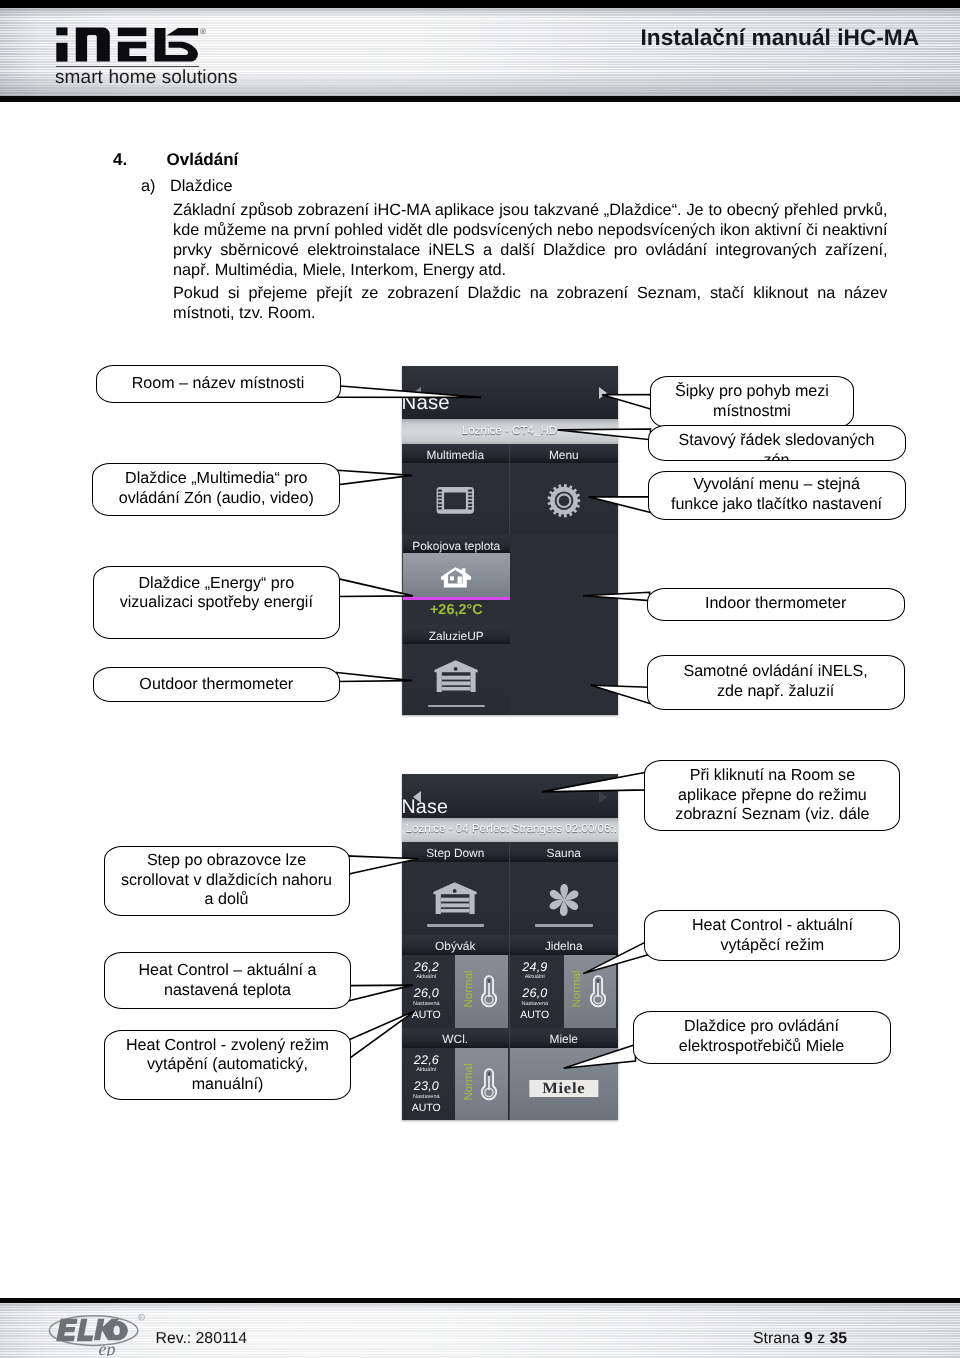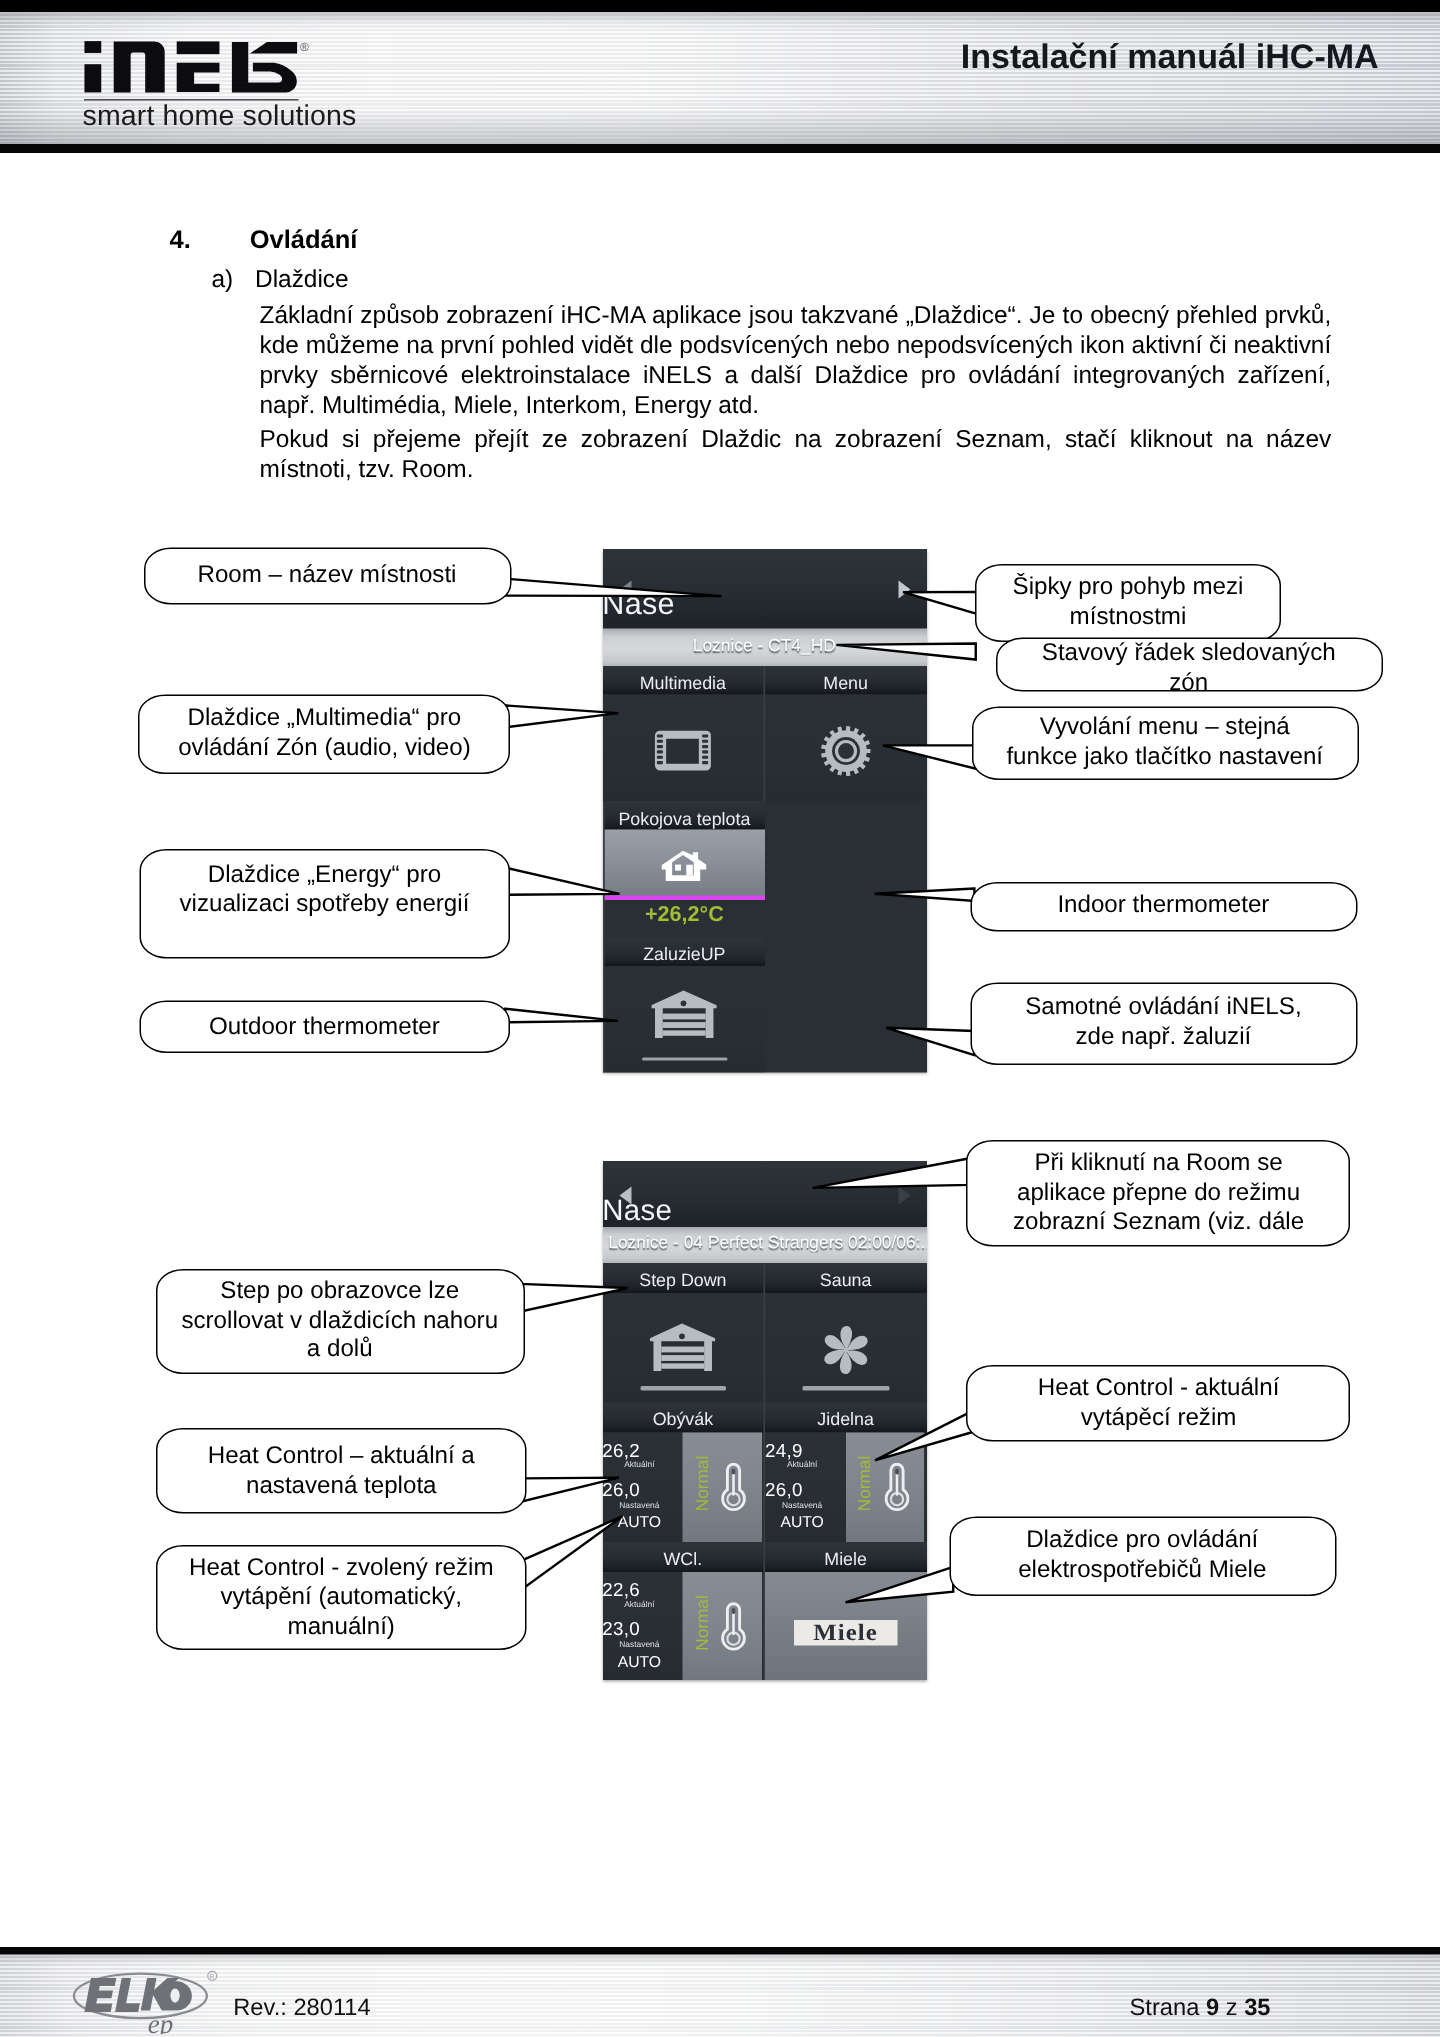--- a/index.html
+++ b/index.html
@@ -91,21 +91,21 @@
   .tile .val{position:absolute;left:0;right:0;bottom:0;height:25px;line-height:21px;text-align:center;
     font-size:14.4px;color:#9fbf33;border-top:1px solid #3b4047;}
   .tile.hl .val{border-top:3px solid #d946ef;font-weight:bold;}
   .icn{position:absolute;left:50%;transform:translateX(-50%);}
   .vsep{width:1px;background:#3b4046;}
 
   
   .tt{display:flex;height:100%;}
   .tt .left{width:53.5px;position:relative;color:#fff;}
   .tt .right{width:52.5px;position:relative;background:linear-gradient(to bottom,#888d95 0%,#82878f 40%,#787e86 80%,#71777f 100%);}
-  .tt .num{position:absolute;left:0;right:16px;text-align:left;font-size:12.5px;letter-spacing:.2px;}
+  .tt .num{position:absolute;left:0;right:16px;text-align:right;font-size:12.5px;letter-spacing:.2px;font-style:italic;}
   .tt .cap{position:absolute;left:0;right:4px;text-align:center;font-size:5.6px;color:#dfe1e3;}
   .tt .mode{position:absolute;left:0;right:4px;text-align:center;font-size:10.5px;}
   .tt .state{position:absolute;left:-8.5px;top:28px;width:44px;height:12px;line-height:12px;text-align:center;
     transform:rotate(-90deg);transform-origin:center;
     font-size:11.5px;color:#9dbe3a;white-space:nowrap;}
 
   .miele-logo{position:absolute;left:50%;transform:translateX(-50%);top:32.5px;
     width:69.3px;height:17px;background:#eceae7;display:flex;align-items:center;justify-content:center;}
   .miele-logo span{font-family:"Liberation Serif",serif;font-weight:bold;font-size:15.6px;color:#2b2f36;letter-spacing:0.7px;line-height:14px;transform:scaleX(1.06);}
 
@@ -475,21 +475,21 @@
     <span>
       <span>Outdoor thermometer</span>
     </span>
   </div>
 <div class="co" style="left:650px;top:363.5px;width:204px;height:52px;margin-top:12px;">
     <span>
       <span>Šipky pro pohyb mezi</span>
       <span>místnostmi</span>
     </span>
   </div>
-<div class="co" style="left:647.5px;top:424.9px;width:258px;height:36.5px;align-items:center;padding-top:5.5px;margin-left:16px;">
+<div class="co" style="left:647.5px;top:424.9px;width:258px;height:36.5px;align-items:flex-start;padding-top:5.5px;">
     <span>
       <span>Stavový řádek sledovaných</span>
       <span>zón</span>
     </span>
   </div>
 <div class="co" style="left:647.5px;top:470.5px;width:258px;height:49px;">
     <span>
       <span>Vyvolání menu – stejná</span>
       <span>funkce jako tlačítko nastavení</span>
     </span>

